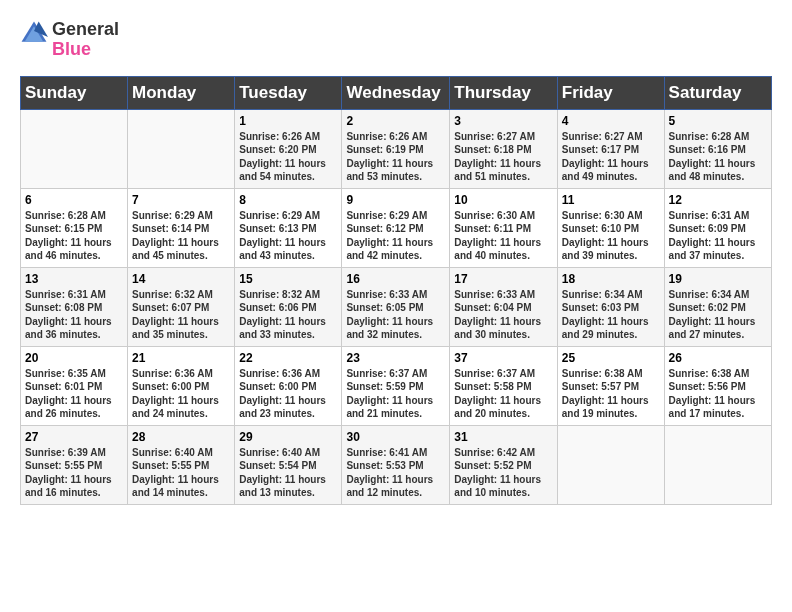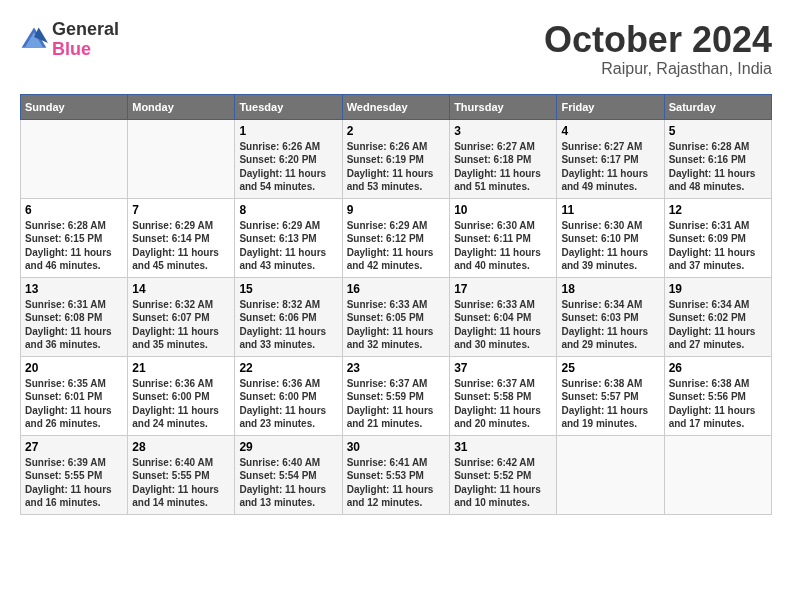--- a/index.html
+++ b/index.html
@@ -11,21 +11,21 @@
       padding: 20px;
     }
     .header {
       display: flex;
       justify-content: space-between;
       align-items: flex-start;
       margin-bottom: 16px;
     }
     .logo {
       display: flex;
-      align-items: center;
+      align-items: flex-start;
       gap: 4px;
     }
     .logo-text {
       font-size: 18px;
       font-weight: bold;
       line-height: 1.1;
     }
     .logo-general { color: #333; }
     .logo-blue { color: #ec4899; }
     .logo-icon {
@@ -44,24 +44,24 @@
     .location {
       font-size: 16px;
       color: #555;
     }
     table {
       width: 100%;
       border-collapse: collapse;
       font-size: 11px;
     }
     thead tr th {
-      background-color: #737373;
+      background-color: #404040;
       color: #fff;
       font-weight: bold;
-      font-size: 11px;
+      font-size: 17px;
       padding: 6px 4px;
       text-align: left;
       border: 1px solid #3a5fa0;
     }
     tbody tr td {
       border: 1px solid #ccc;
       vertical-align: top;
       padding: 4px;
       width: 108px;
       min-height: 70px;
@@ -97,24 +97,20 @@
     <svg class="logo-icon" viewBox="0 0 36 36">
       <polygon points="18,2 34,28 2,28" fill="#4472c4"></polygon>
       <polygon points="18,8 30,28 6,28" fill="#6fa0e0"></polygon>
       <polygon points="24,2 36,22 18,14" fill="#2a5aa0"></polygon>
     </svg>
     <div class="logo-text">
       <span class="logo-general">General</span><br>
       <span class="logo-blue">Blue</span>
     </div>
   </div>
-  <div class="title-area">
-    <div class="month-title">October 2024</div>
-    <div class="location">Raipur, Rajasthan, India</div>
-  </div>
 </div>
 
 <table>
   <thead>
     <tr>
     <th>Sunday</th>
         <th>Monday</th>
         <th>Tuesday</th>
         <th>Wednesday</th>
         <th>Thursday</th>

